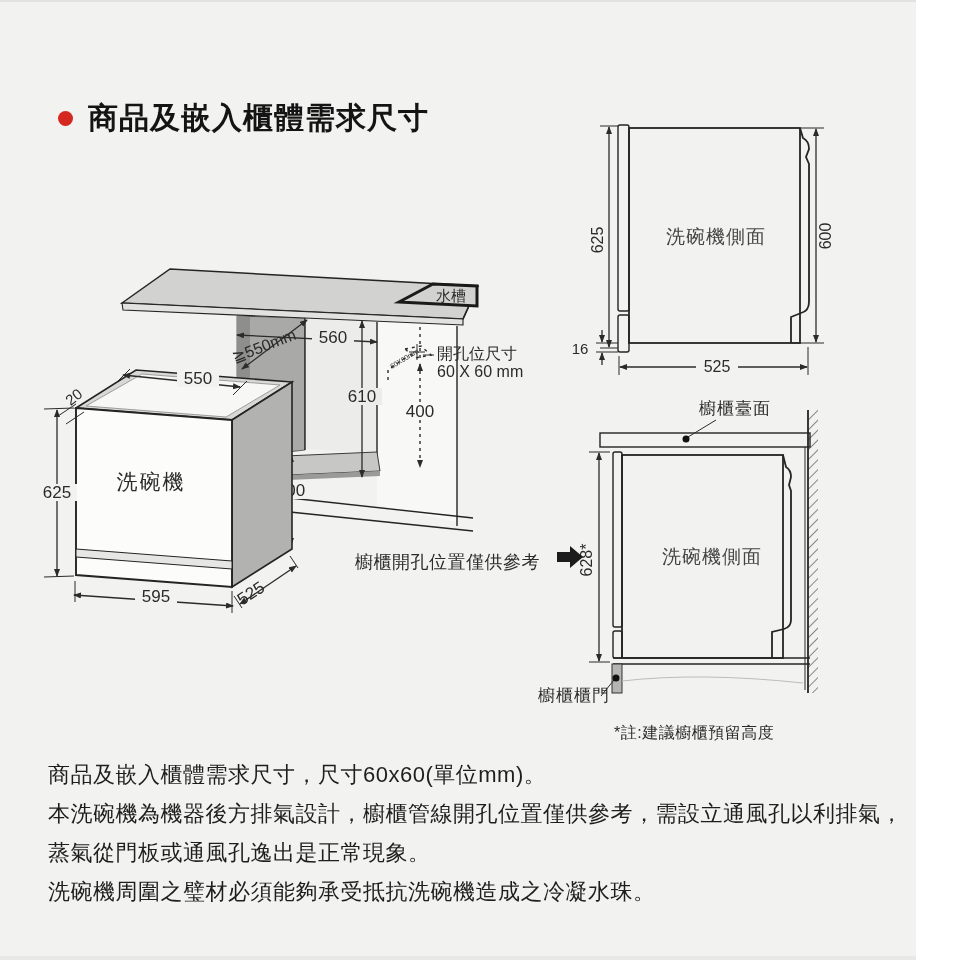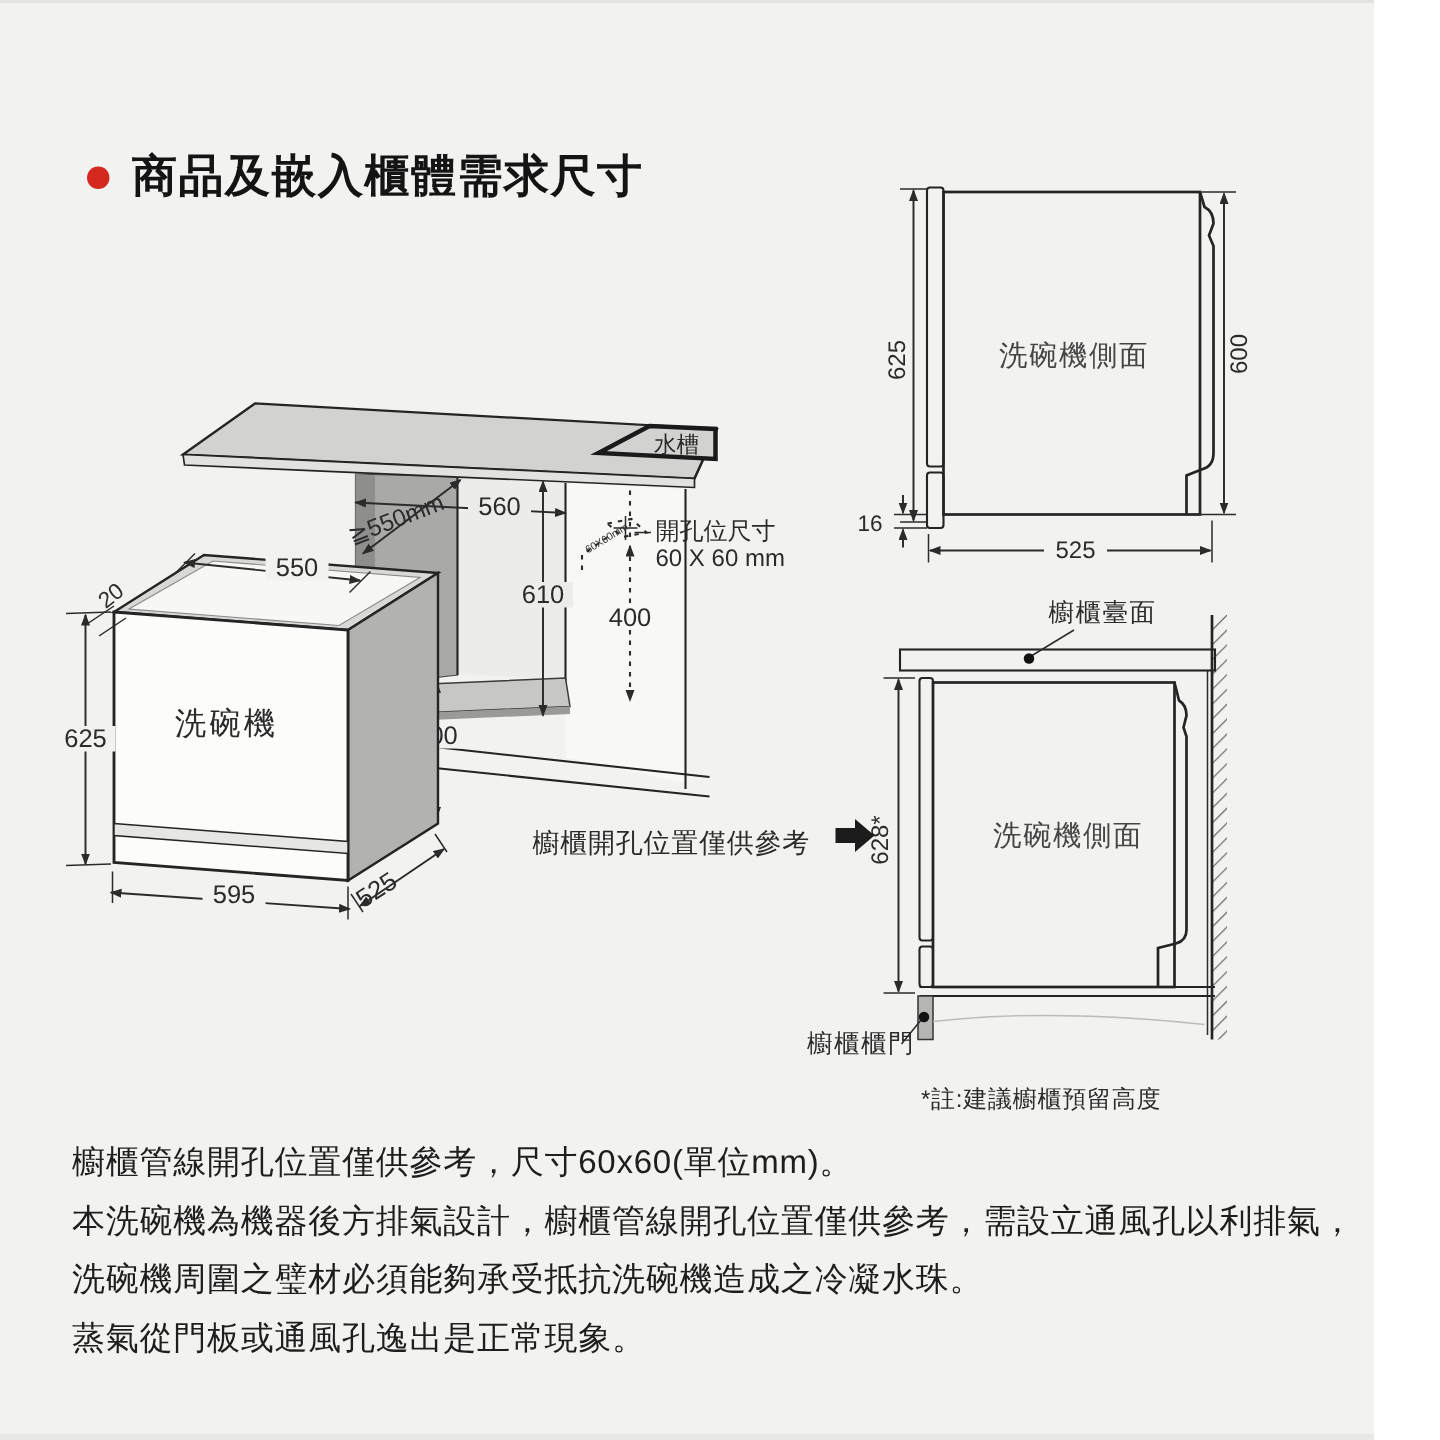--- a/index.html
+++ b/index.html
@@ -256,20 +256,20 @@
     <g>
       <text font-size="17" fill="#3c3c3c" x="538" y="701" letter-spacing="1">櫥櫃櫃門</text>
       <line x1="601" y1="696" x2="614" y2="680" class="dimthin"></line>
       <circle cx="616" cy="678" r="3.5" fill="#111111"></circle>
     </g>
 
     <text font-size="16" fill="#4a4a4a" x="614" y="738" letter-spacing="0.5">*註:建議櫥櫃預留高度</text>
   </svg>
 
   <div class="notes">
-    <p>櫥櫃管線開孔位置僅供參考，尺寸60x60(單位mm)。</p>
+    <p>商品及嵌入櫃體需求尺寸，尺寸60x60(單位mm)。</p>
     <p>本洗碗機為機器後方排氣設計，櫥櫃管線開孔位置僅供參考，需設立通風孔以利排氣，</p>
+    <p>蒸氣從門板或通風孔逸出是正常現象。</p>
     <p>洗碗機周圍之璧材必須能夠承受抵抗洗碗機造成之冷凝水珠。</p>
-    <p>蒸氣從門板或通風孔逸出是正常現象。</p>
   </div>
 
   <div class="edge-bottom"></div>
 </div>
 
 </body></html>

